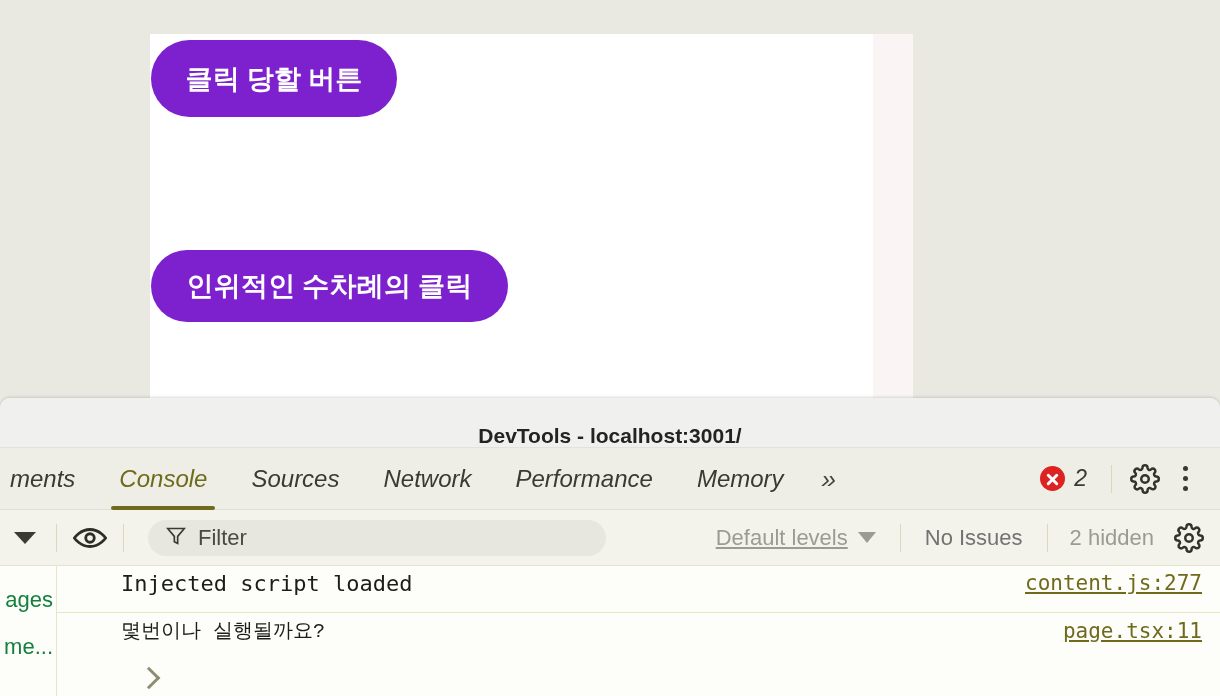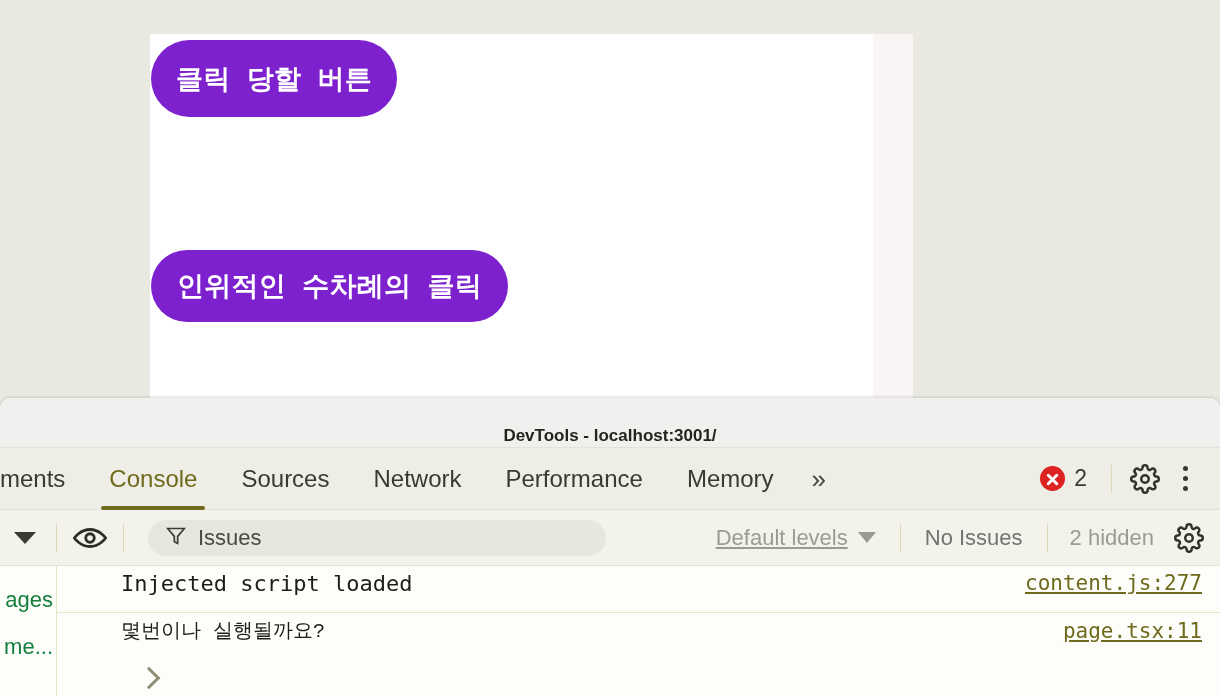--- a/index.html
+++ b/index.html
@@ -25,21 +25,21 @@
   .page-scroll-strip{
     position:absolute; left:873px; top:34px;
     width:40px; height:366px;
     background:#faf4f4;
   }
   .page-btn{
     position:absolute;
     display:flex; align-items:center; justify-content:center;
     border:none; border-radius:9999px;
     color:#ffffff;
-    font-family:Liberation Mono, monospace;
+    font-family:Liberation Serif, serif;
     font-weight:700;
     letter-spacing:.2px;
     cursor:pointer;
     white-space:nowrap;
   }
   #btn-target{
     left:151px; top:40px; width:246px; height:77px; font-size:27px;
   }
   #btn-auto{
     left:151px; top:250px; width:357px; height:72px; font-size:27px;
@@ -53,31 +53,32 @@
     overflow:hidden;
     box-shadow:0 -1px 3px rgba(0,0,0,.14);
   }
   .dt-titlebar{
     height:50px;
     display:flex; align-items:center; justify-content:center;
     background:#f0f0ef;
     border-bottom:1px solid #e1e1de;
   }
   .dt-title{
-    font-size:17px; font-weight:700; color:#24231e;margin-top:26px;
+    font-size:21px; font-weight:700; color:#24231e;margin-top:26px;
   }
 
   
   .dt-tabbar{
     position:relative;
     height:62px;
     background:#eeeee6;
     display:flex; align-items:center;
-    padding-left:8px;
+    padding-left:18px;
     border-bottom:1px solid #dededa;
+    font-style:italic;
   }
   .dt-tab{
     position:relative;
     height:62px;
     display:flex; align-items:center;
     padding:0 22px;
     font-size:24px;
     color:#3a3a33;
     cursor:pointer;
     user-select:none;
@@ -271,21 +272,21 @@
       </div>
 
       <div class="vdiv"></div>
 
       <div class="filter-input">
         <span>
           <svg width="20" height="20" viewBox="0 0 24 24" fill="none" stroke="#3a3a31" stroke-width="2">
             <polygon points="22 3 2 3 10 12.46 10 19 14 21 14 12.46 22 3"></polygon>
           </svg>
         </span>
-        <span class="filter-ph">Issues</span>
+        <span class="filter-ph">Filter</span>
       </div>
 
       <div class="fb-spacer"></div>
 
       <div class="lvl-select">
         <span>Default levels</span>
         <span class="lvl-tri"></span>
       </div>
 
       <div class="vdiv"></div>

